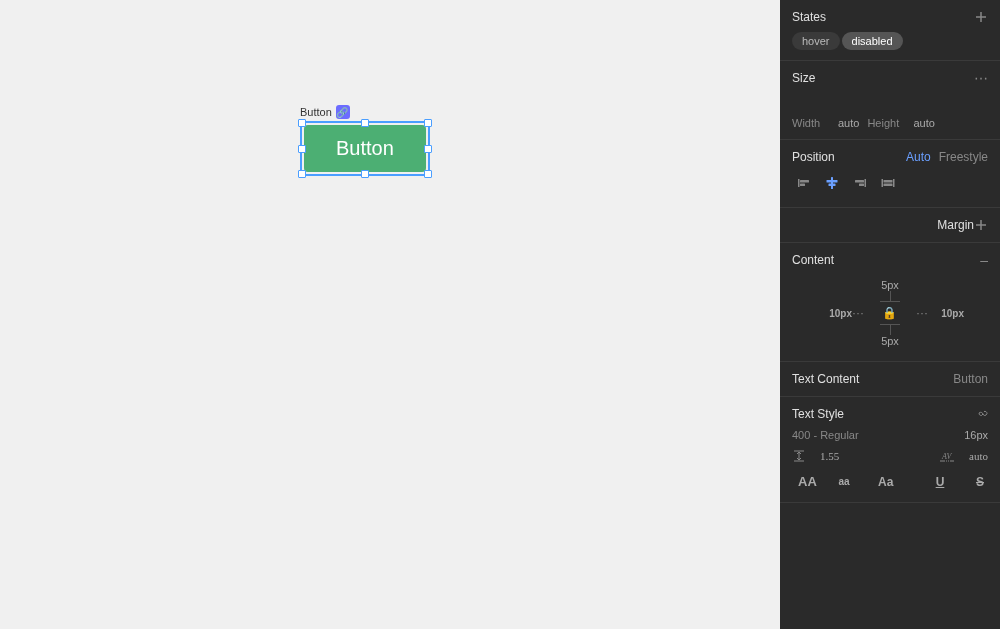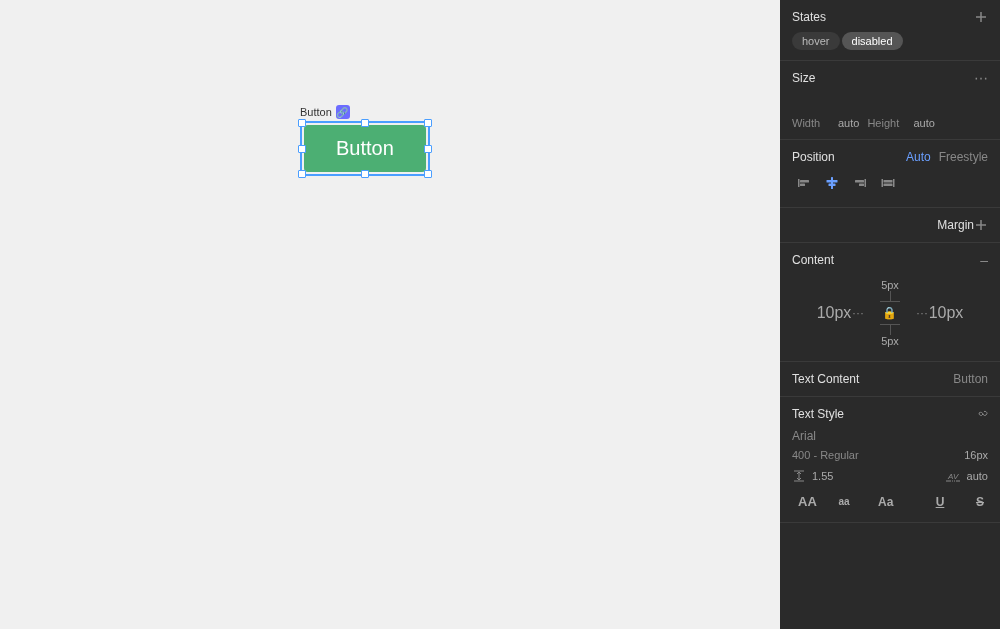--- a/index.html
+++ b/index.html
@@ -239,23 +239,24 @@
     }
 
     .pad-middle-row {
       display: flex;
       align-items: center;
       gap: 0;
     }
 
     .pad-left, .pad-right {
       color: #aaa;
-      font-size: 16px;
+      font-size: 10px;
       min-width: 36px;
-      text-align: center;
+      text-align: right;
+      font-weight: bold;
     }
 
     .pad-center {
       display: flex;
       flex-direction: column;
       align-items: center;
       gap: 4px;
       padding: 0 16px;
     }
 
@@ -321,21 +322,22 @@
     .line-height-row {
       display: flex;
       align-items: center;
       justify-content: space-between;
       margin-bottom: 8px;
     }
 
     .lh-left, .lh-right {
       display: flex;
       align-items: center;
-      gap: 6px;
+      gap: 14px;
+      font-family: Liberation Serif, serif;
     }
 
     .lh-val {
       color: #aaa;
       font-size: 11px;
     }
 
     .lh-auto {
       color: #aaa;
       font-size: 11px;
@@ -542,21 +544,20 @@
     <div class="section-header">
       <span class="section-title">Text Style</span>
       <button class="icon-btn">
         <svg width="14" height="14" viewBox="0 0 14 14" fill="none">
           <path d="M5 7C5.5 8 6.5 8.5 7.5 8.5L9 7C8.5 5.5 7 5 5.5 5.5L5 7Z" stroke="#888" stroke-width="1" fill="none"></path>
           <path d="M9 7C9.5 8.5 11 9 12 8L13 6.5C13 5 11.5 4 10 4.5" stroke="#888" stroke-width="1" fill="none"></path>
         </svg>
       </button>
     </div>
 
-    <div class="font-name">Arial</div>
 
     <div class="font-details-row">
       <span class="font-weight">400 - Regular</span>
       <span class="font-size-val">16px</span>
     </div>
 
     <div class="line-height-row">
       <div class="lh-left">
 
         <svg width="14" height="14" viewBox="0 0 14 14" fill="none">

